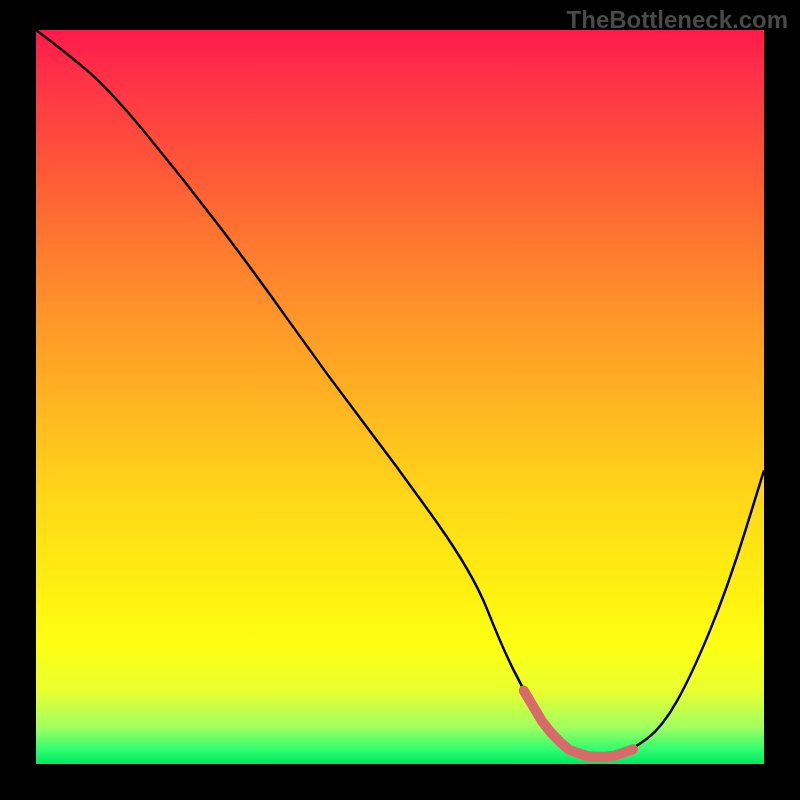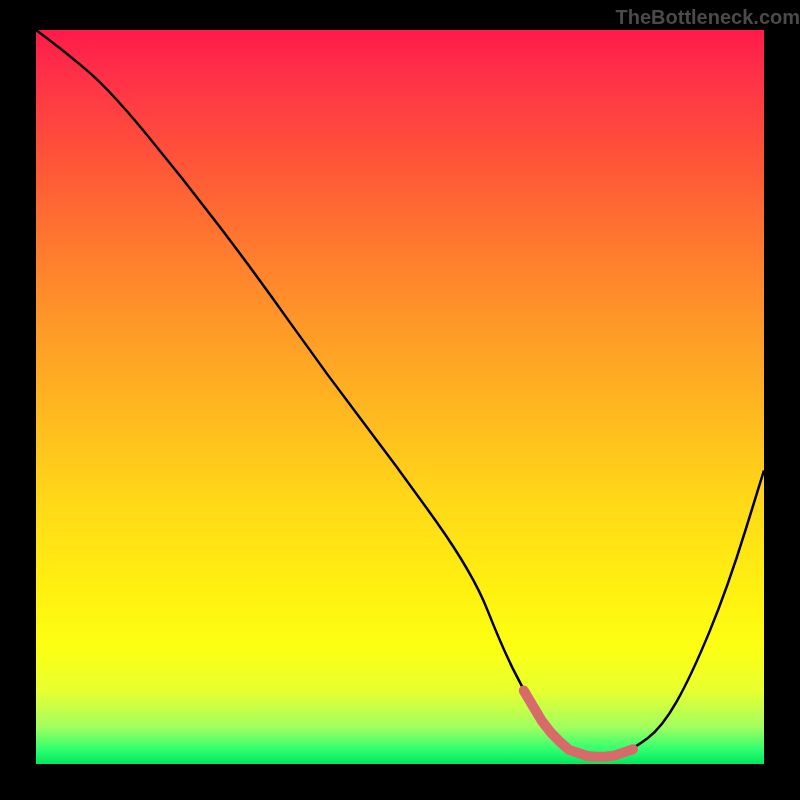--- a/index.html
+++ b/index.html
@@ -13,23 +13,23 @@
   }
   .container {
     width: 800px;
     height: 800px;
     position: relative;
     background: #000;
   }
   .watermark {
     position: absolute;
     top: 6px;
-    right: 0;
+    right: 12px;
     color: #4a4a4a;
-    font-size: 20px;
+    font-size: 24px;
     font-weight: bold;
     z-index: 10;
   }
   .chart-area {
     position: absolute;
     left: 36px;
     top: 30px;
     width: 728px;
     height: 734px;
   }

